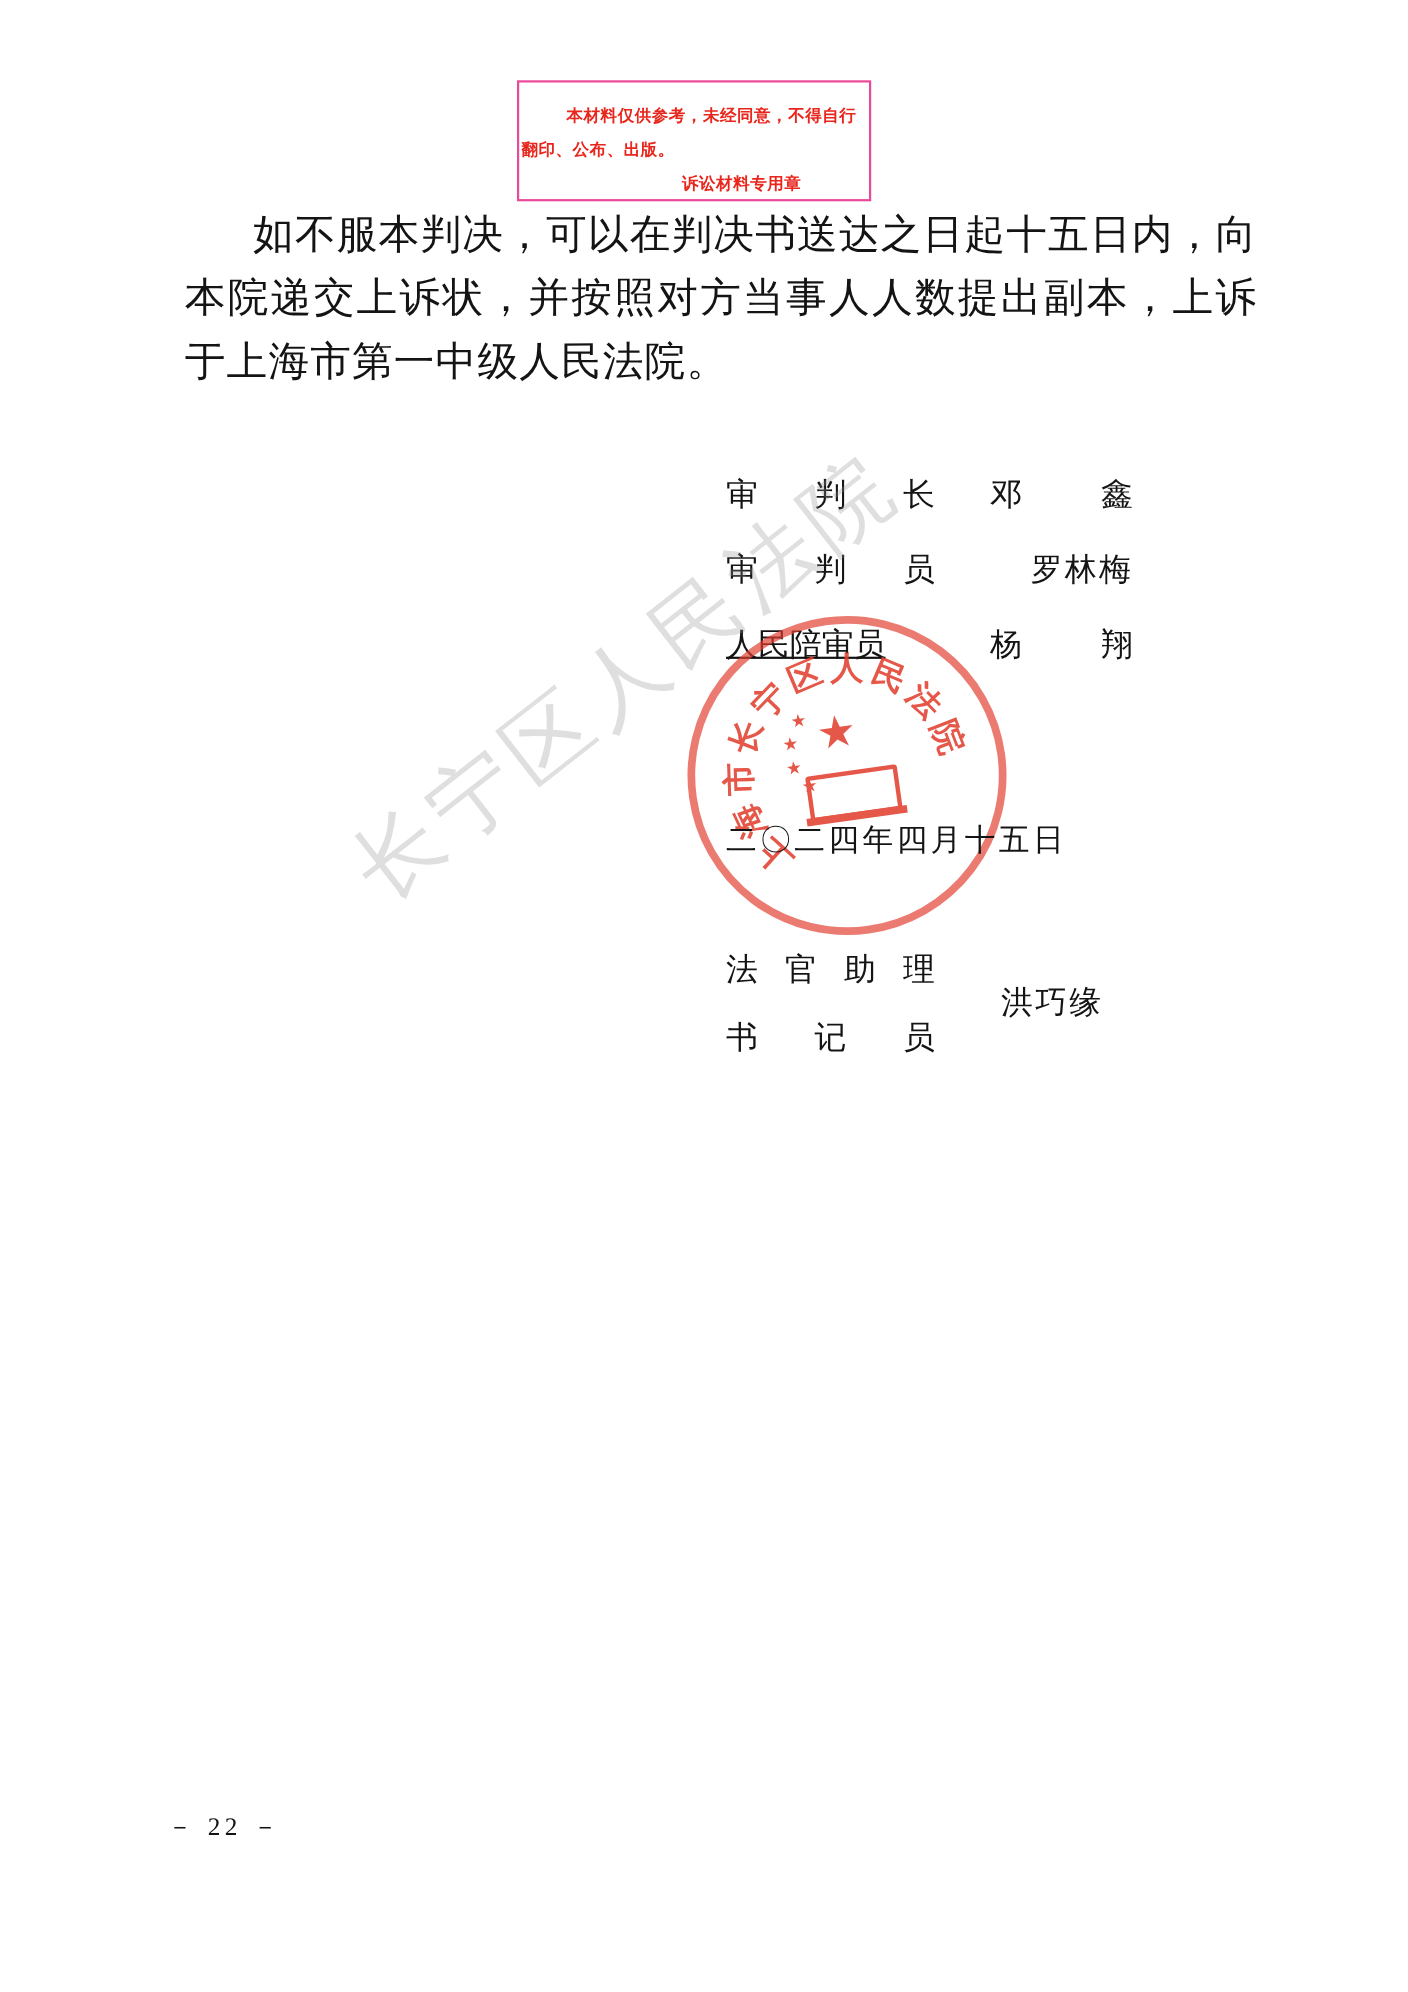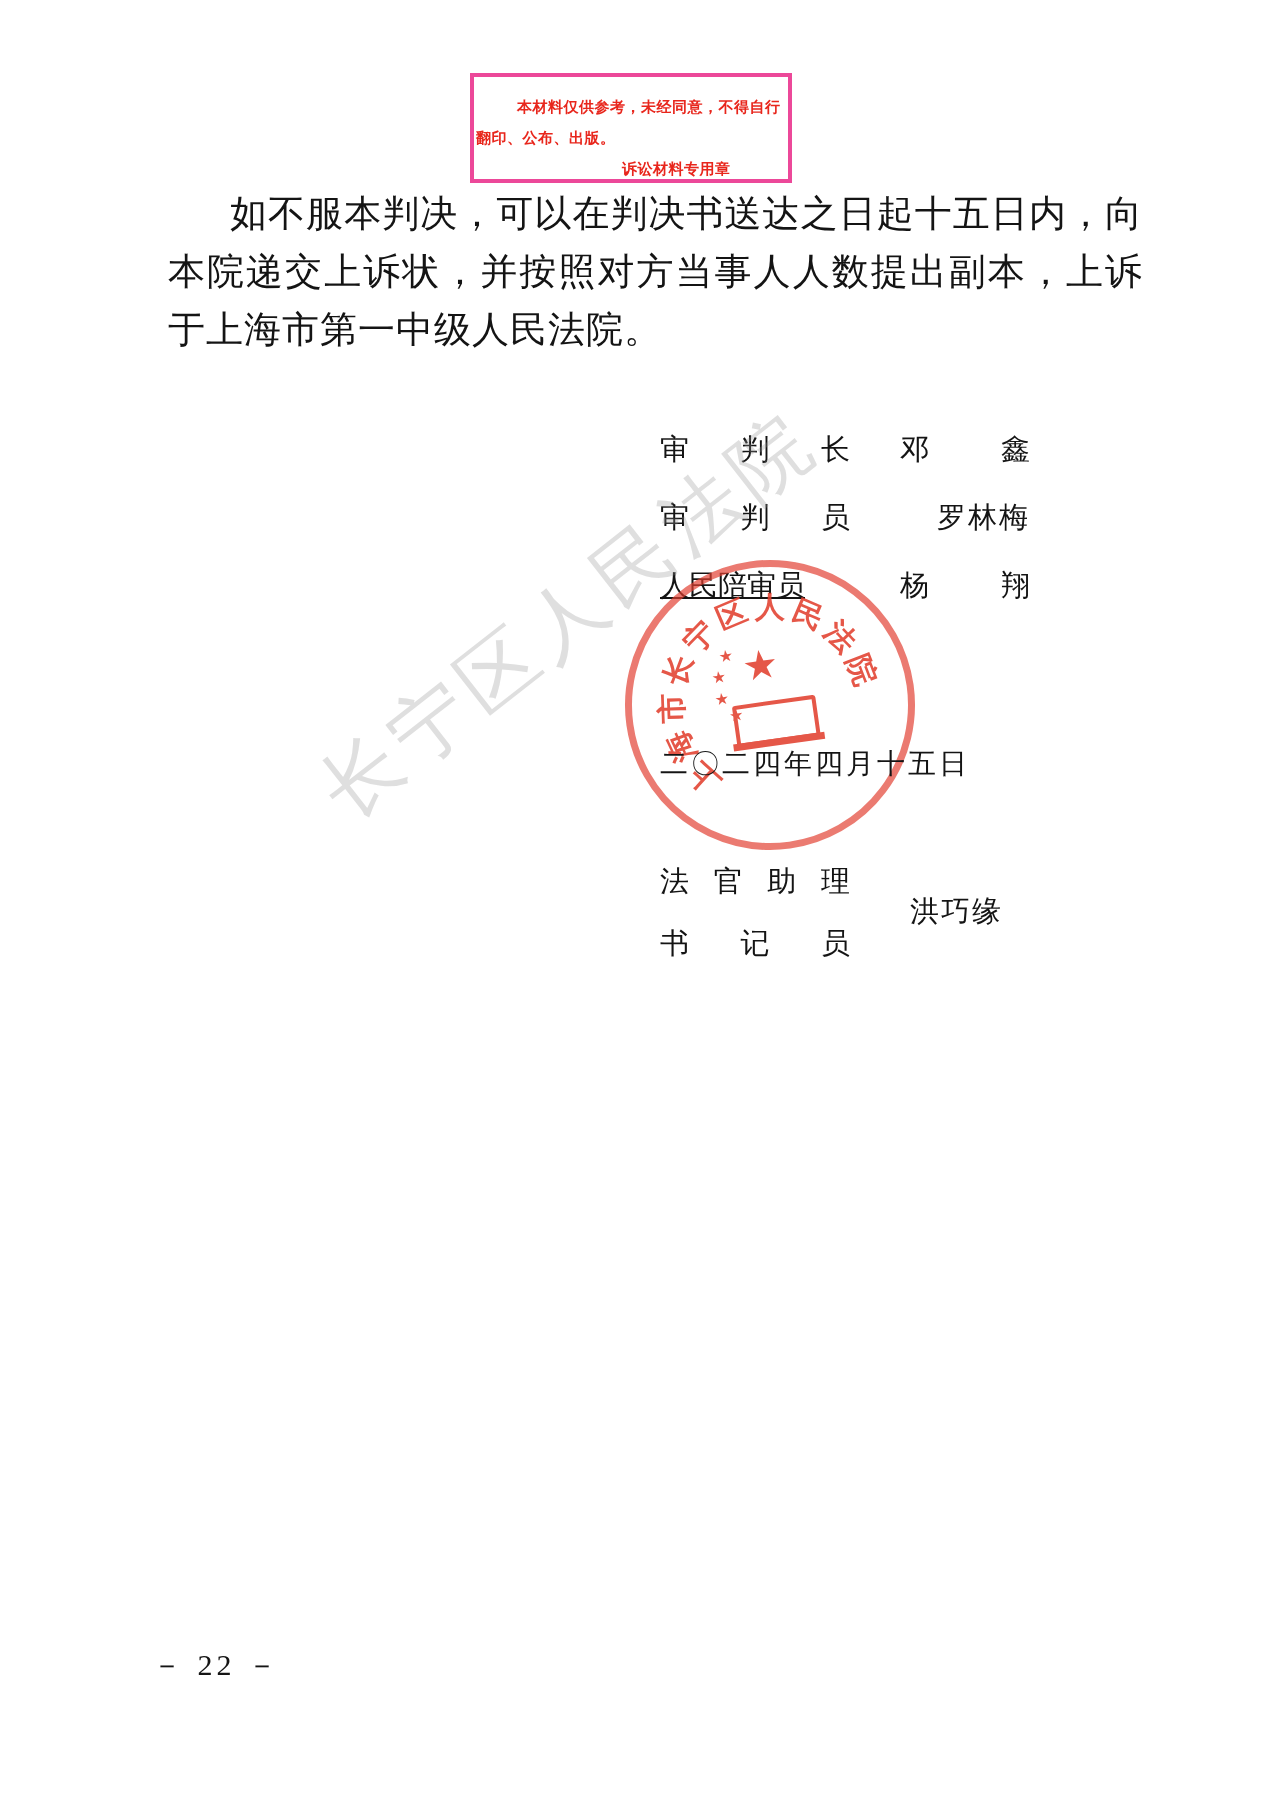--- a/index.html
+++ b/index.html
@@ -20,21 +20,21 @@
     overflow: hidden;
   }
 
   
   .ref-stamp {
     position: absolute;
     left: 470px;
     top: 73px;
     width: 322px;
     height: 110px;
-    border: 4px solid #ec4899;
+    border: 2px solid #ec4899;
     box-sizing: border-box;
   }
   .ref-stamp .line {
     position: absolute;
     color: #e8261c;
     font-family: "Liberation Sans", sans-serif;
     font-weight: bold;
     font-size: 15px;
     letter-spacing: 0.5px;
     white-space: nowrap;
@@ -228,21 +228,21 @@
     transform-origin: left top;
     white-space: nowrap;
     pointer-events: none;
   }
 
   
   .page-number {
     position: absolute;
     left: 152px;
     top: 1645px;
-    font-size: 30px;
+    font-size: 23px;
     letter-spacing: 4px;
     color: #141414;
   }
 </style>
 </head>
 <body>
 
 <div class="page">
 
   <div class="ref-stamp">

